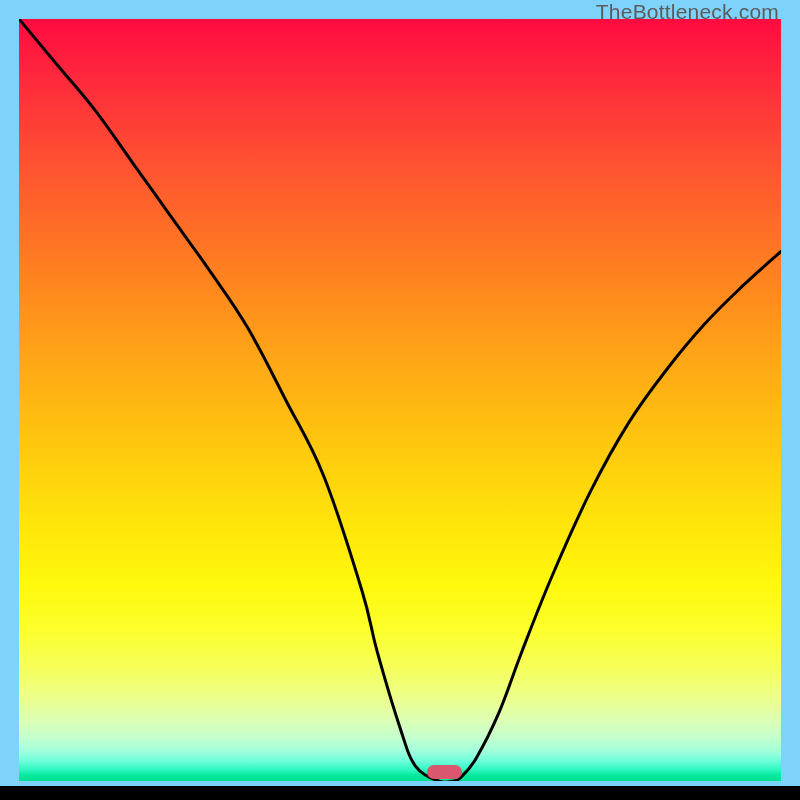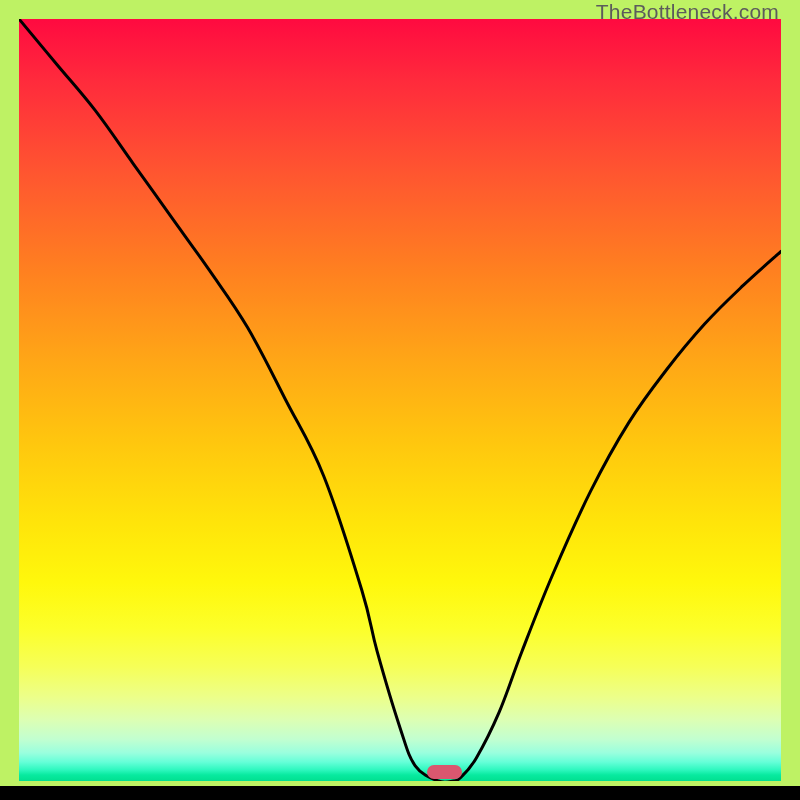--- a/index.html
+++ b/index.html
@@ -10,21 +10,21 @@
     background: #000000;
     overflow: hidden;
     font-family: Arial, Helvetica, sans-serif;
   }
   .frame {
     position: absolute;
     top: 0;
     left: 0;
     width: 800px;
     height: 786px;
-    background: #bef264;
+    background: #7dd3fc;
   }
   .plot-area {
     position: absolute;
     left: 19px;
     top: 19px;
     width: 762px;
     height: 762px;
     overflow: hidden;
   }
   .gradient {

